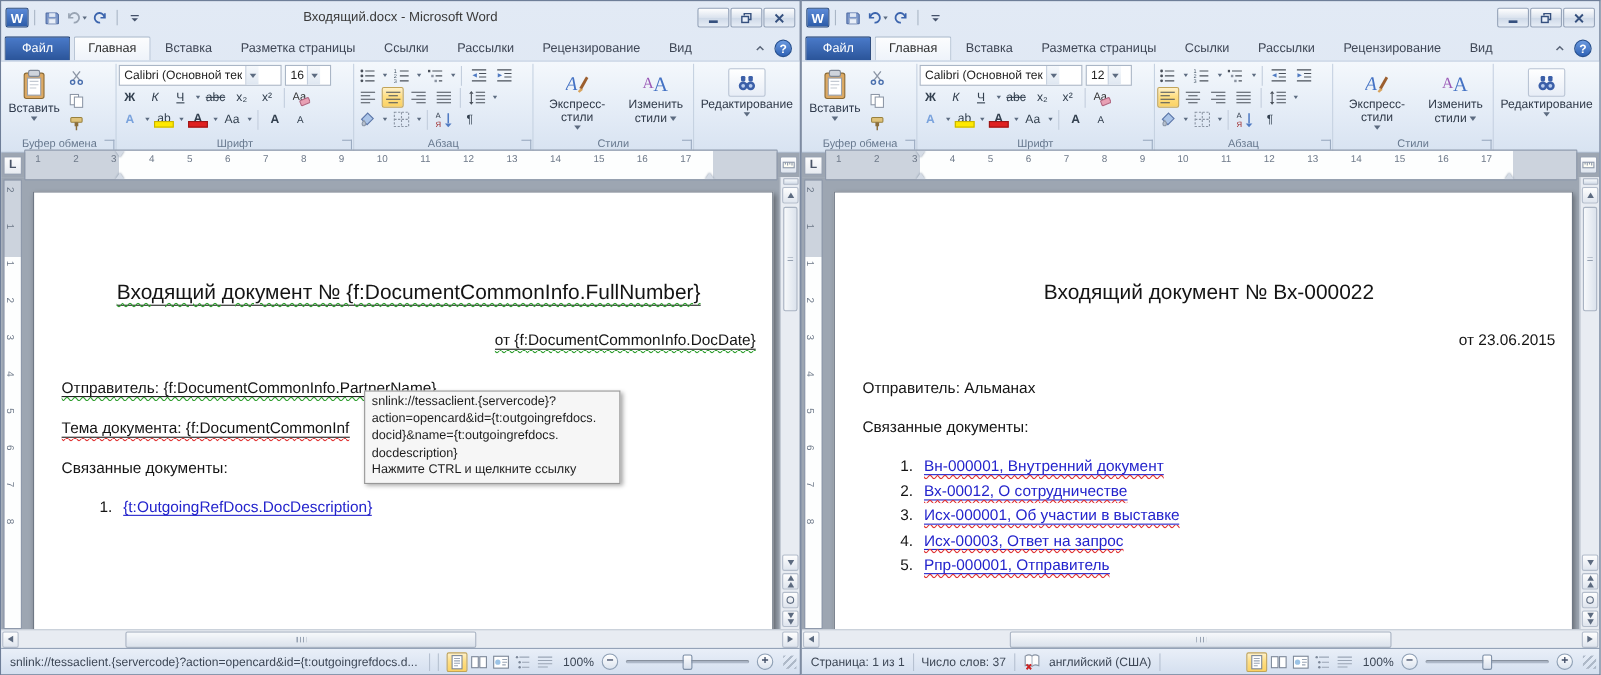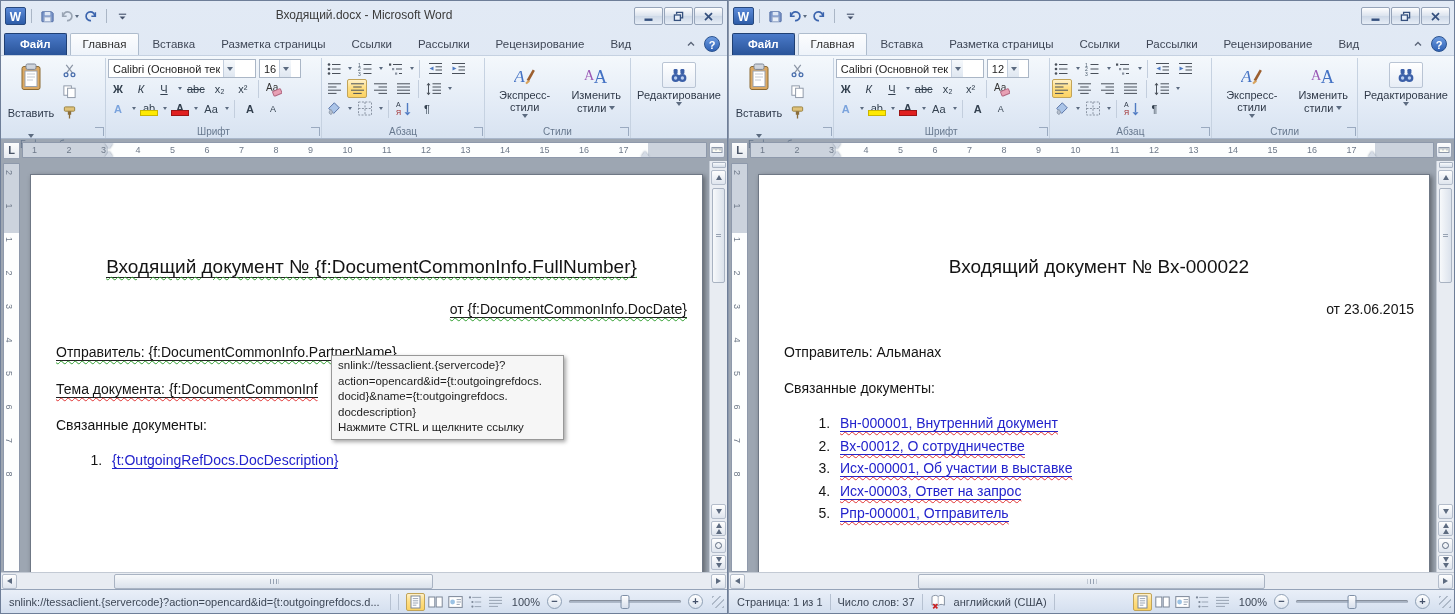--- a/index.html
+++ b/index.html
@@ -17,52 +17,52 @@
   .qbtn{width:20px;height:18px;display:flex;align-items:center;justify-content:center;border-radius:2px}
   .undo-gray{color:#9aa5b4}.undo-blue{color:#3b64ad}.redo-blue{color:#3b64ad}
   .title{position:absolute;left:0;right:0;top:7px;text-align:center;font-size:12px;color:#3a3a3a;pointer-events:none}
   .win.right .title{color:#87909d}
   .winctl{margin-left:auto;display:flex;gap:1px;z-index:2}
   .wbtn{width:29px;height:18px;border:1px solid #96a4b9;border-radius:2px;background:linear-gradient(#fefefe,#dbe3ee 50%,#cdd8e7 50%,#e6edf6);display:flex;align-items:center;justify-content:center}
 
   
   .tabrow{height:26px;display:flex;align-items:flex-end;padding-left:3px;flex:none}
   .tab{height:22px;padding:4px 12px 0;font-size:11.5px;color:#3f4756;border:1px solid transparent;border-bottom:none;border-radius:2px 2px 0 0;white-space:nowrap}
-  .tab.file{background:linear-gradient(#4a7ac9,#2a5499);color:#fff;border-color:#1f3f73;margin-right:3px;padding:4px 15px 0;font-weight:bold}
+  .tab.file{background:linear-gradient(#4a7ac9,#2a5499);color:#fff;border-color:#1f3f73;margin-right:3px;padding:4px 15px 0;font-weight:normal}
   .tab.active{background:linear-gradient(#fcfdfe,#eef3fa);border-color:#aebccd;color:#2f2f2f}
   .tabrow-end{margin-left:auto;display:flex;align-items:center;gap:7px;padding:0 7px 3px 0}
   .help{width:16px;height:16px;border-radius:50%;background:linear-gradient(#6b9ae0,#2f62b5);color:#fff;text-align:center;line-height:16px;font-weight:bold;font-size:11px;border:1px solid #2a528f}
 
   
   .ribbon{height:84px;display:flex;background:linear-gradient(#f4f8fc,#e0e9f5 70%,#d8e3f1);border-top:1px solid #c5d1e1;border-bottom:1px solid #a9b7cb;padding:2px 0 0 2px;flex:none}
   .rgroup{display:flex;flex-direction:column;border-right:1px solid #c6d2e1;padding:1px 2px 0;position:relative}
   .rbody{flex:1;display:flex;gap:2px;align-items:flex-start}
   .glabel{height:14px;display:flex;align-items:center;justify-content:center;color:#67788e;font-size:10px;white-space:nowrap}
   .launcher{position:absolute;right:1px;bottom:2px;width:9px;height:9px;border-left:1px solid #8b9cb4;border-bottom:1px solid #8b9cb4;transform:rotate(180deg);opacity:.8}
-  .paste{display:flex;flex-direction:column;align-items:center;width:52px;padding-top:2px;border:1px solid transparent;border-radius:2px;gap:15px;color:#2f3a4c}
+  .paste{display:flex;flex-direction:column;align-items:center;width:52px;padding-top:2px;border:1px solid transparent;border-radius:2px;gap:1px;color:#2f3a4c}
   .clipcol{display:flex;flex-direction:column;gap:2px;padding-top:2px}
   .ib{min-width:20px;height:19px;display:flex;align-items:center;justify-content:center;border:1px solid transparent;border-radius:2px;font-size:11px;color:#33404f;gap:1px;padding:0 1px}
   .ib.sel{background:linear-gradient(#fff1c9,#ffdf84 45%,#fbd264);border-color:#c2a458}
   .frow{display:flex;align-items:center;gap:3px;margin-bottom:1px}
   .combo{display:flex;align-items:center;border:1px solid #aab6c6;background:#fff;height:19px;padding:0 1px 0 4px;font-size:11px;color:#222;white-space:nowrap}
   .combo .cdd{width:12px;height:17px;margin-left:3px;background:linear-gradient(#f6f9fc,#dfe7f1);border-left:1px solid #c3cedd;display:flex;align-items:center;justify-content:center}
   .dd{width:0;height:0;border-left:3px solid transparent;border-right:3px solid transparent;border-top:4px solid #5c6b80}
   .ddm{width:0;height:0;border-left:2.5px solid transparent;border-right:2.5px solid transparent;border-top:3.5px solid #5c6b80;margin-left:1px}
   .vsep{width:1px;height:18px;background:#c3cedd;margin:0 2px}
   .b{font-weight:bold}.i{font-style:italic}.u{text-decoration:underline}.st{text-decoration:line-through}
   .hl-ab{position:relative;padding-bottom:2px}.hl-ab::after{content:"";position:absolute;left:0;right:0;bottom:1px;height:4px;background:#ffe900;border:1px solid #c9b400}
   .fc-a{position:relative;padding-bottom:2px}.fc-a::after{content:"";position:absolute;left:0;right:0;bottom:1px;height:4px;background:#e02020;border:1px solid #9b1515}
   .fx{color:#7aa3dd;font-weight:bold}
   .bigbtn{display:flex;flex-direction:column;align-items:center;justify-content:flex-start;padding:2px 6px 0;gap:1px;font-size:11px;color:#303a49;border:1px solid transparent;border-radius:2px;text-align:center;line-height:12px}
   .stylesbody{display:flex;align-items:flex-start}
 
   
   .rulrow{height:22px;display:flex;align-items:center;background:#9da6b2;padding:0 2px;flex:none;gap:2px}
   .tabsel{width:17px;height:17px;background:linear-gradient(#fdfdfd,#e7ebf1);border:1px solid #98a2b3;display:flex;align-items:center;justify-content:center;font-size:11px;color:#4a5568;font-weight:bold;border-radius:1px}
-  .hruler{flex:1;height:16px;position:relative;background:linear-gradient(90deg,#ccd3dd 0 12.5%,#fdfefe 12.5% 91.5%,#ccd3dd 91.5% 100%);border:1px solid #8e99ab;border-radius:1px;overflow:hidden}
+  .hruler{flex:1;height:28px;position:relative;background:linear-gradient(90deg,#ccd3dd 0 12.5%,#fdfefe 12.5% 91.5%,#ccd3dd 91.5% 100%);border:1px solid #8e99ab;border-radius:1px;overflow:hidden}
   .hruler .nums{position:absolute;left:9px;top:1.5px;font-size:9px;color:#6e7989;word-spacing:27px;white-space:nowrap;letter-spacing:0}
   .ind-top{position:absolute;left:12%;top:0;width:0;height:0;border-left:4px solid transparent;border-right:4px solid transparent;border-top:6px solid #d5dce6;filter:drop-shadow(0 0 1px #7d8a9d)}
   .ind-bot{position:absolute;left:12%;bottom:0;width:0;height:0;border-left:4px solid transparent;border-right:4px solid transparent;border-bottom:6px solid #d5dce6;filter:drop-shadow(0 0 1px #7d8a9d)}
   .ind-r{position:absolute;left:90.5%;bottom:0;width:0;height:0;border-left:4px solid transparent;border-right:4px solid transparent;border-bottom:6px solid #d5dce6;filter:drop-shadow(0 0 1px #7d8a9d)}
   .rulbtn{width:16px;height:16px;background:linear-gradient(#fefefe,#dde4ee);border:1px solid #98a2b3;border-radius:2px;display:flex;align-items:center;justify-content:center}
 
   
   .docwrap{flex:1;display:flex;background:#9da6b2;overflow:hidden}
   .vruler{width:17px;margin:2px 1px 0 2px;background:linear-gradient(#ccd3dd 0 17%,#fdfefe 17% 100%);border:1px solid #8e99ab;border-radius:1px;writing-mode:vertical-lr;font-size:9px;color:#6e7989;padding-top:6px;word-spacing:26px;overflow:hidden;flex:none}
   .canvas{flex:1;position:relative;overflow:hidden}

